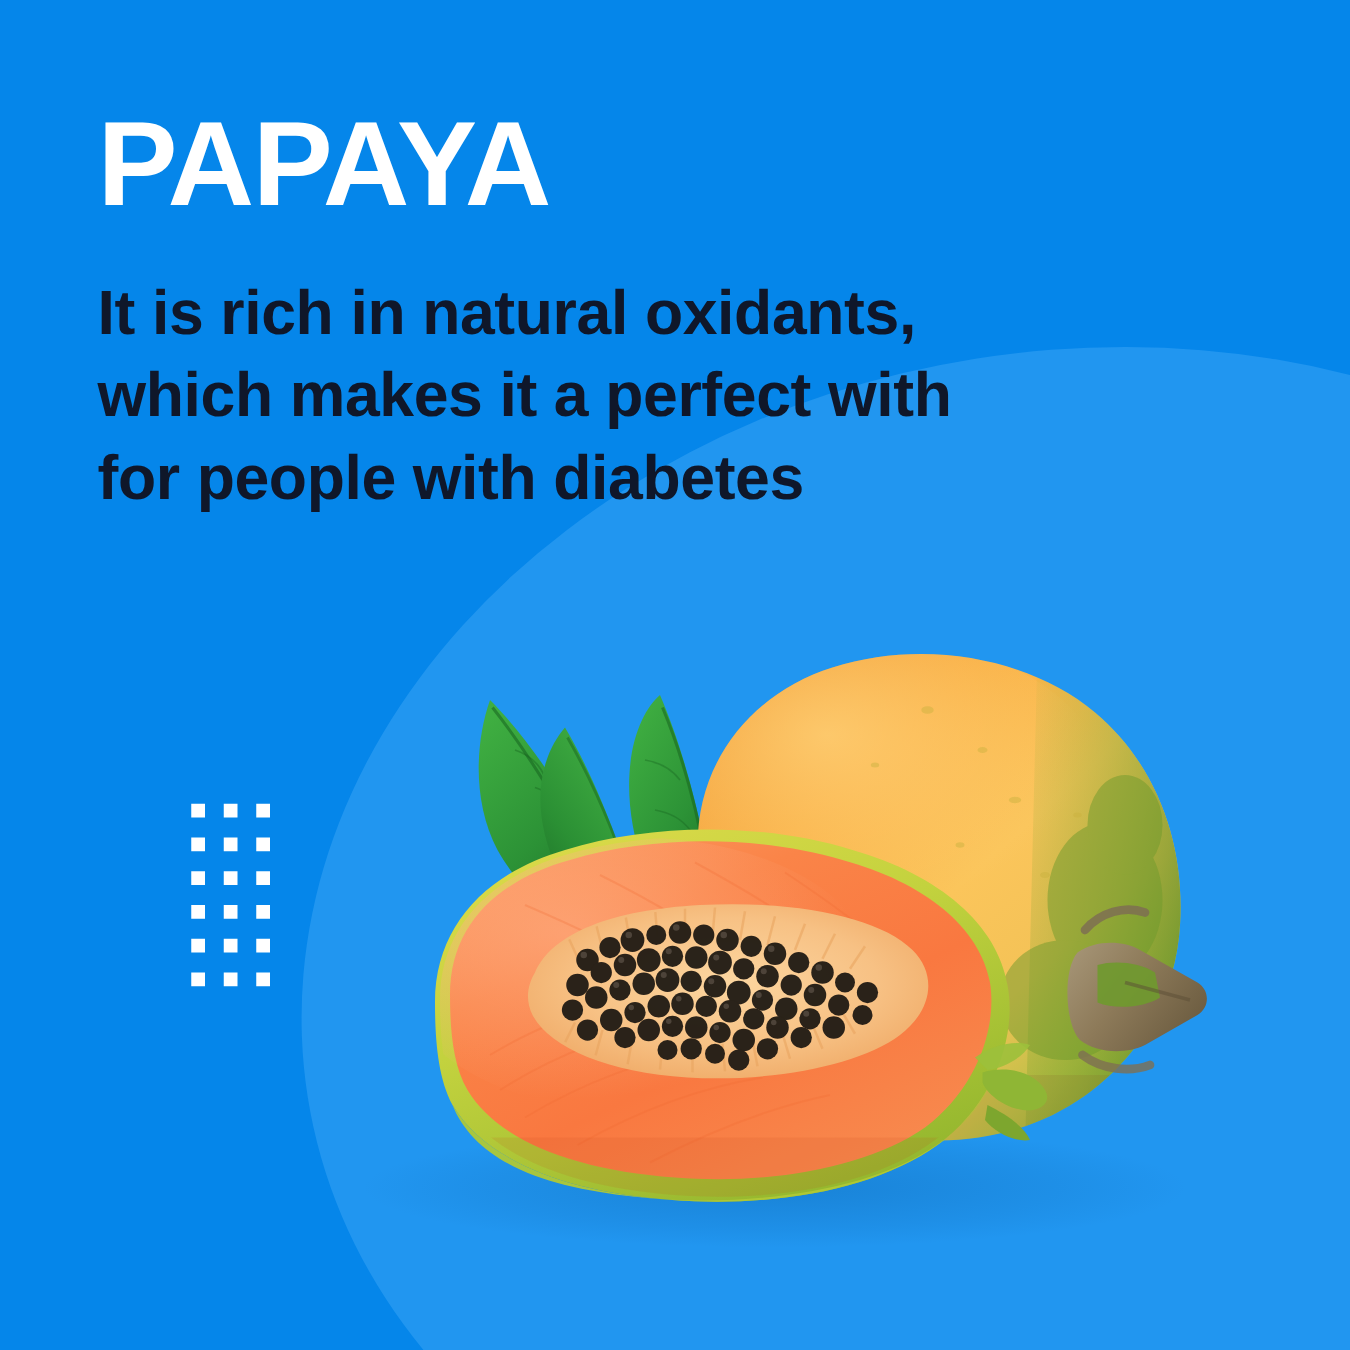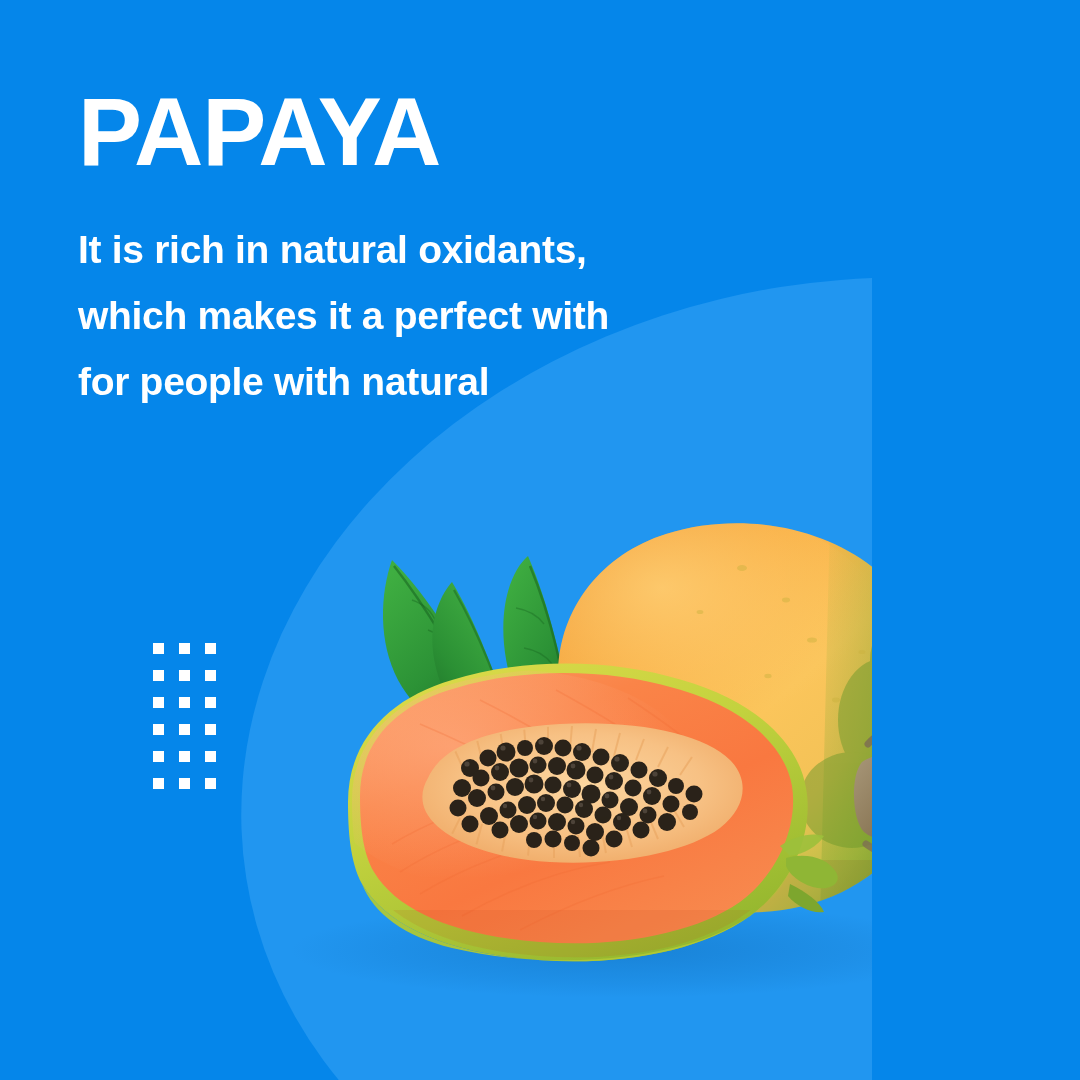--- a/index.html
+++ b/index.html
@@ -6,21 +6,21 @@
   * { margin:0; padding:0; box-sizing:border-box; }
   html,body { width:1080px; height:1080px; }
   body {
     font-family: "Liberation Sans", sans-serif;
     background:#0586ea;
     overflow:hidden;
     position:relative;
   }
   #card {
     position:relative;
-    width:872px; height:1080px;
+    width:1080px; height:1080px;
     background:#0586ea;
     overflow:hidden;
   }
   
   .blob {
     position:absolute;
     left:168px; top:384px;
     width:1240px; height:1000px;
     background:#2196f0;
     border-radius:50% 50% 50% 50% / 50% 50% 50% 50%;
@@ -29,22 +29,22 @@
   }
   
   .headline {
     position:absolute; left:78px; top:84px;
     font-size:96px; line-height:96px;
     font-weight:bold; color:#ffffff;
     letter-spacing:-1px;
   }
   .subhead {
     position:absolute; left:78px; top:217px;
-    font-size:39px; line-height:66px;
-    font-weight:bold; color:#ffffff;
+    font-size:50px; line-height:66px;
+    font-weight:bold; color:#0f172a;
     letter-spacing:-0.3px;
     width:830px;
   }
   .subhead div { white-space:nowrap; }
   
   .dotgrid {
     position:absolute; left:153px; top:643px;
     display:grid;
     grid-template-columns:repeat(3, 11px);
     grid-template-rows:repeat(6, 11px);
@@ -64,21 +64,21 @@
 
 <div id="card">
 
   <div class="blob"></div>
 
   <div class="headline">PAPAYA</div>
 
   <div class="subhead">
     <div>It is rich in natural oxidants,</div>
     <div>which makes it a perfect with</div>
-    <div>for people with natural</div>
+    <div>for people with diabetes</div>
   </div>
 
   <div class="dotgrid">
     <i></i>
     <i></i>
     <i></i>
     <i></i>
     <i></i>
     <i></i>
     <i></i>

